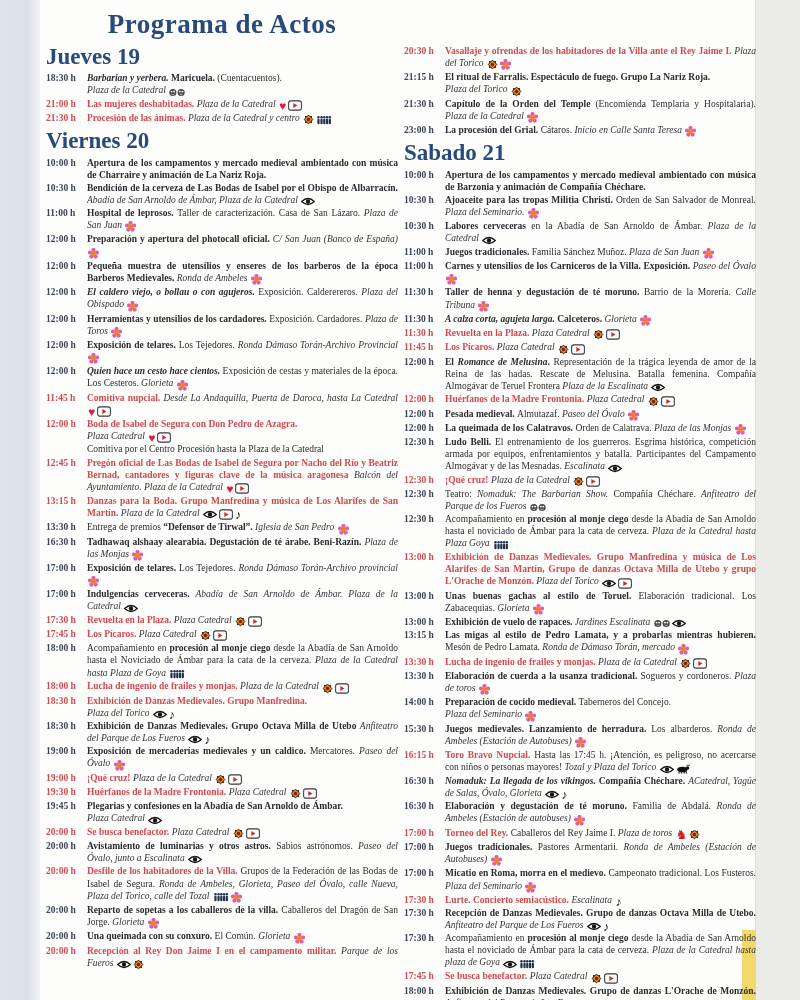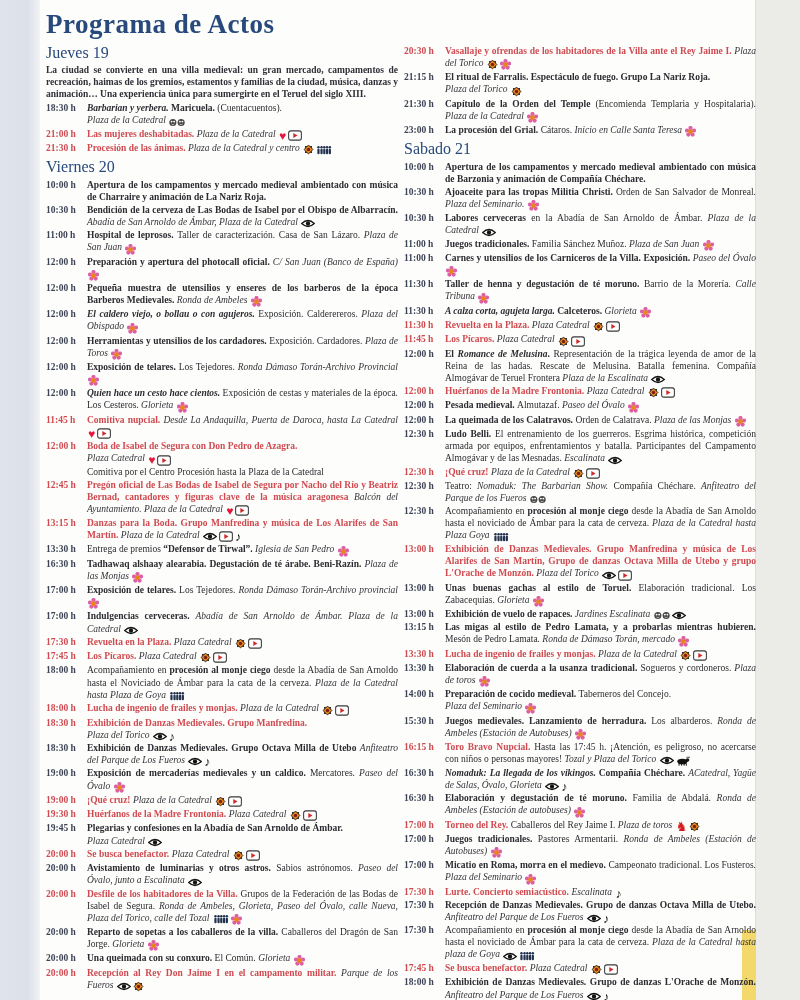--- a/index.html
+++ b/index.html
@@ -12,24 +12,24 @@
   .edge-left{position:absolute;left:0;top:0;width:40px;height:1000px;
     background:linear-gradient(90deg,#dfe3ec 0%,#dce0e9 70%,#f2f3f6 100%);}
   .edge-right{position:absolute;right:0;top:0;width:44px;height:1000px;
     background:#ebebe8;border-left:1px solid #ddd;}
   .yellow-bar{position:absolute;right:44px;top:930px;width:14px;height:70px;background:#f3d96b;}
   .col{position:absolute;top:8px;height:988px;overflow:hidden;}
   .col.c0{left:46px;width:352px;}
   .col.c1{left:404px;width:352px;margin-top:37px;}
   .page-title{
     font-size:27px;font-weight:bold;color:#27497c;letter-spacing:.5px;
-    margin:2px 0 4px 0;line-height:1.1;
+    margin:2px 0 4px 0;line-height:1.1;text-align:center;
   }
   .day-heading{
-    font-size:16px;font-weight:normal;color:#27497c;
+    font-size:23px;font-weight:bold;color:#27497c;
     margin:3px 0 2px 0;line-height:1.15;
   }
   .intro{
     font-size:9.5px;line-height:1.27;text-align:justify;font-weight:bold;
     margin:0 0 2px 0;color:#2f2f38;
   }
   .ev{position:relative;padding-left:41px;font-size:9.5px;line-height:1.27;
     text-align:justify;margin:0 0 1px 0;}
   .ev .t{position:absolute;left:0;top:0;width:38px;font-weight:bold;color:#3c4355;}
   .ev.red .t{color:#cf4b51;}
@@ -46,21 +46,20 @@
 </head>
 <body>
 
 <div class="edge-left"></div>
 <div class="edge-right"></div>
 <div class="yellow-bar"></div>
 
 <div class="col c0">
   <h1 class="page-title">Programa de Actos</h1>
 <h2 class="day-heading">Jueves 19</h2>
-    <p class="intro">La ciudad se convierte en una villa medieval: un gran mercado, campamentos de recreación, haimas de los gremios, estamentos y familias de la ciudad, música, danzas y animación… Una experiencia única para sumergirte en el Teruel del siglo XIII.</p>
     <div class="ev"><span class="t">18:30 h</span><span class="s-bi">Barbarian y yerbera. </span><span class="s-b">Maricuela. </span><span class="s-r">(Cuentacuentos).</span><br><span class="s-i">Plaza de la Catedral </span><span class="ico"><svg width="16" height="9" viewBox="0 0 27 13">
           <circle cx="6.5" cy="6.5" r="6" fill="#474747"></circle>
           <circle cx="20.5" cy="6.5" r="6" fill="#474747"></circle>
           <circle cx="4.4" cy="5" r="1.6" fill="#fff"></circle>
           <circle cx="8.6" cy="5" r="1.6" fill="#fff"></circle>
           <circle cx="18.4" cy="5" r="1.6" fill="#fff"></circle>
           <circle cx="22.6" cy="5" r="1.6" fill="#fff"></circle>
           <path d="M4 9 q2.5 2.6 5 0" stroke="#fff" stroke-width="1" fill="none"></path>
           <path d="M18 9 q2.5 2.6 5 0" stroke="#fff" stroke-width="1" fill="none"></path>
         </svg></span></div>

